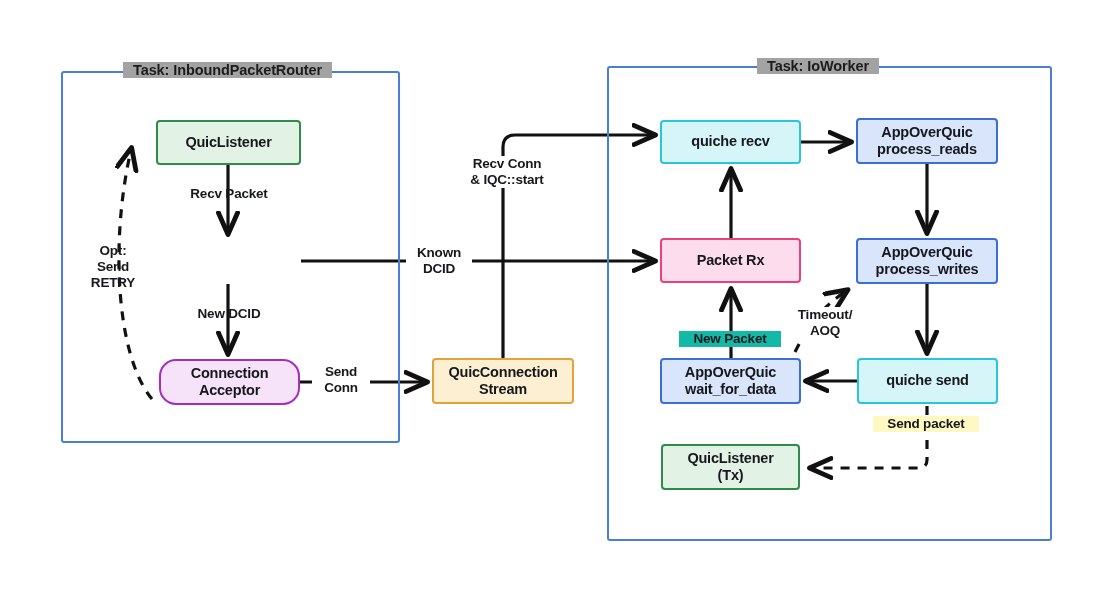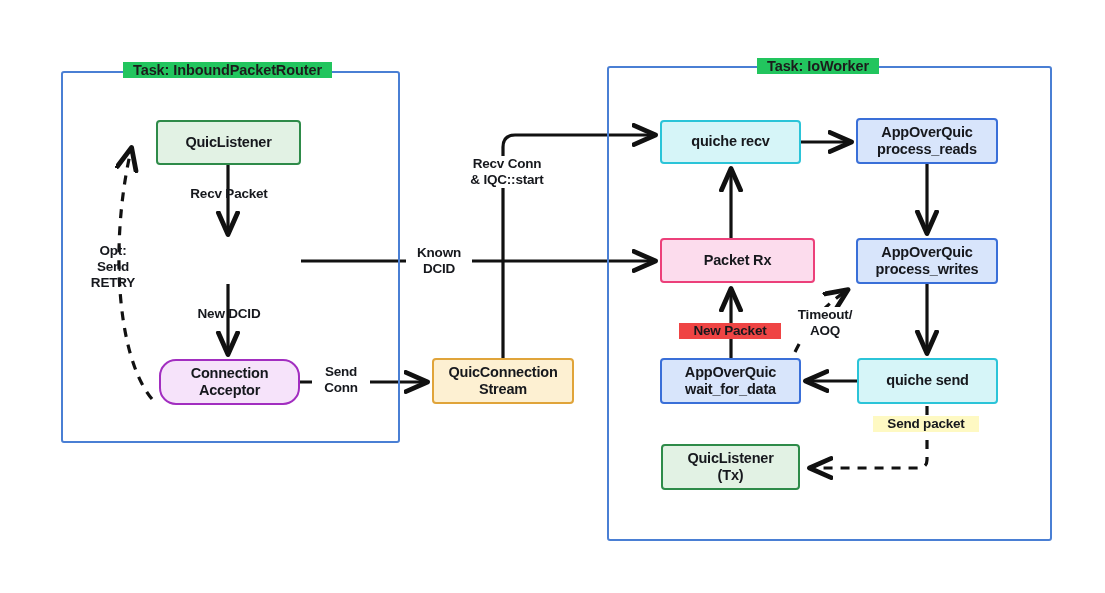--- a/index.html
+++ b/index.html
@@ -1,20 +1,20 @@
 <!DOCTYPE html>
 <html><head>
 <meta charset="utf-8">
 <style>
   html,body{margin:0;padding:0;background:#ffffff;}
   body{font-family:"Liberation Sans","DejaVu Sans",sans-serif;}
   #canvas{position:relative;width:1105px;height:593px;background:#fff;overflow:hidden;}
 
   .frame{position:absolute;border:2.5px solid #4a7fd4;border-radius:3px;box-sizing:border-box;background:transparent;}
-  .frame-label{position:absolute;background:#22c55e;padding:0 10px;font-weight:bold;font-size:14.5px;color:#1c1c1c;white-space:nowrap;letter-spacing:-0.1px;}
+  .frame-label{position:absolute;background:#a3a3a3;padding:0 10px;font-weight:bold;font-size:14.5px;color:#1c1c1c;white-space:nowrap;letter-spacing:-0.1px;}
 
   .node{position:absolute;box-sizing:border-box;border-width:2px;border-style:solid;border-radius:4px;
         display:flex;align-items:center;justify-content:center;text-align:center;
         font-weight:bold;font-size:14.5px;color:#16181d;line-height:1.18;letter-spacing:-0.2px;}
   .node span{display:block;}
 
   .edge-label{position:absolute;font-weight:bold;font-size:13.5px;color:#16181d;text-align:center;line-height:1.18;letter-spacing:-0.2px;white-space:pre-line;}
 
   svg.wires{position:absolute;left:0;top:0;width:1105px;height:593px;pointer-events:none;}
 </style>
@@ -86,21 +86,21 @@
   <div class="node" style="left:432px;top:358px;width:142px;height:46px;background:#fdf0d2;border-color:#e0a43a;flex-direction:column;">
     <span>QuicConnection</span>
     <span>Stream</span>
   </div>
 
   <div class="node" style="left:856px;top:118px;width:142px;height:46px;background:#d8e5fb;border-color:#3a6fd8;flex-direction:column;">
     <span>AppOverQuic</span>
     <span>process_reads</span>
   </div>
 
-  <div class="node" style="left:660px;top:238px;width:155px;height:45px;background:#fcdced;border-color:#ec407a;">
+  <div class="node" style="left:660px;top:238px;width:141px;height:45px;background:#fcdced;border-color:#ec407a;">
     <span>Packet Rx</span>
   </div>
 
   <div class="node" style="left:856px;top:238px;width:142px;height:46px;background:#d8e5fb;border-color:#3a6fd8;flex-direction:column;">
     <span>AppOverQuic</span>
     <span>process_writes</span>
   </div>
 
   <div class="node" style="left:660px;top:358px;width:141px;height:46px;background:#d8e5fb;border-color:#3a6fd8;flex-direction:column;">
     <span>AppOverQuic</span>
@@ -126,20 +126,20 @@
 
   <div class="edge-label" style="left:312px;top:364px;width:58px;background:#fff;">Send
 Conn</div>
 
   <div class="edge-label" style="left:406px;top:245px;width:66px;background:#fff;">Known
 DCID</div>
 
   <div class="edge-label" style="left:447px;top:156px;width:120px;background:#fff;">Recv Conn
 &amp; IQC::start</div>
 
-  <div class="edge-label" style="left:679px;top:323px;width:102px;background:#ef4444;">New Packet</div>
+  <div class="edge-label" style="left:679px;top:331px;width:102px;background:#14b8a6;">New Packet</div>
 
   <div class="edge-label" style="left:787px;top:307px;width:76px;background:#fff;">Timeout/
 AOQ</div>
 
   <div class="edge-label" style="left:873px;top:416px;width:106px;background:#fef9c3;">Send packet</div>
 
 </div>
 
 </body></html>

